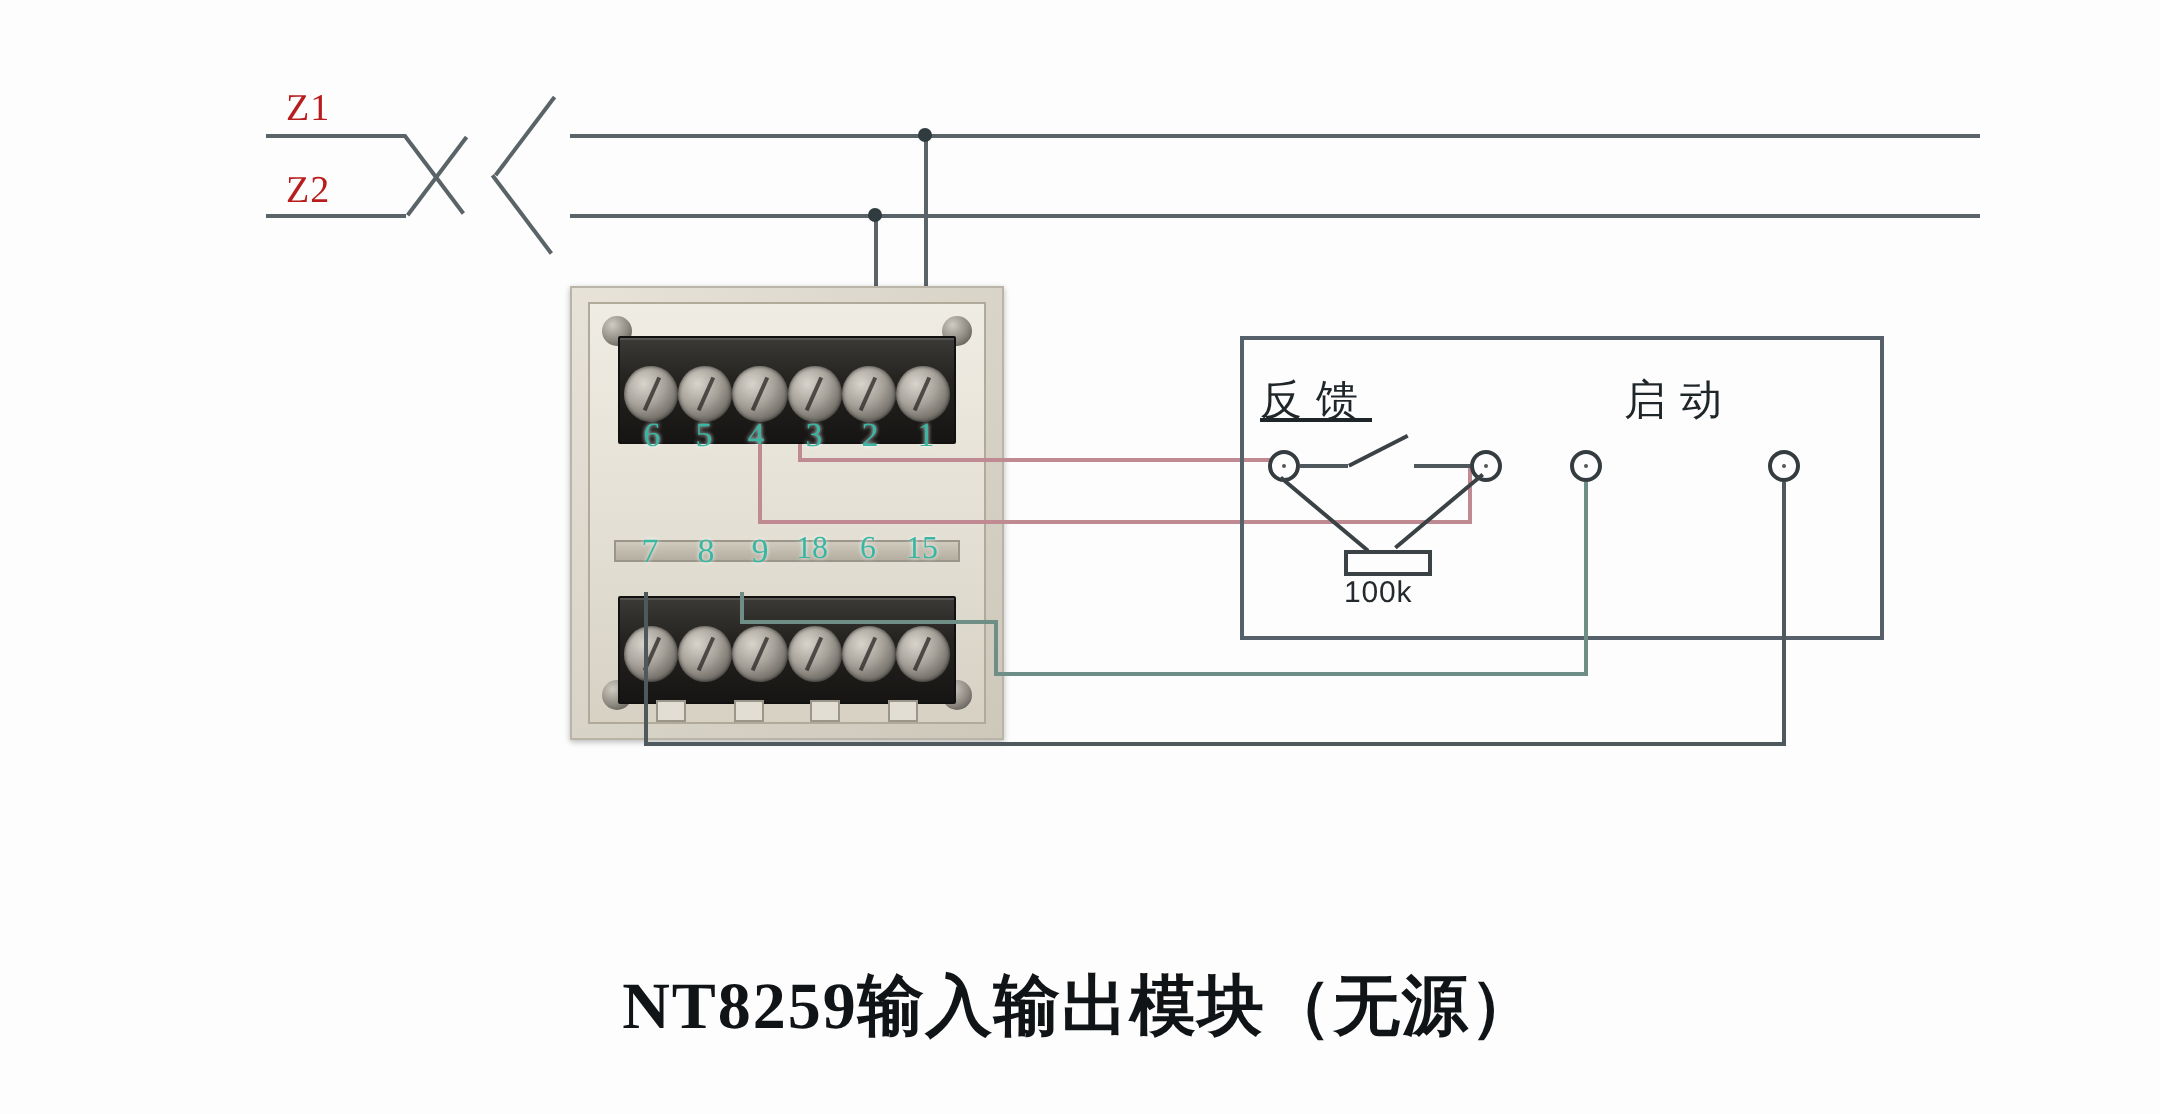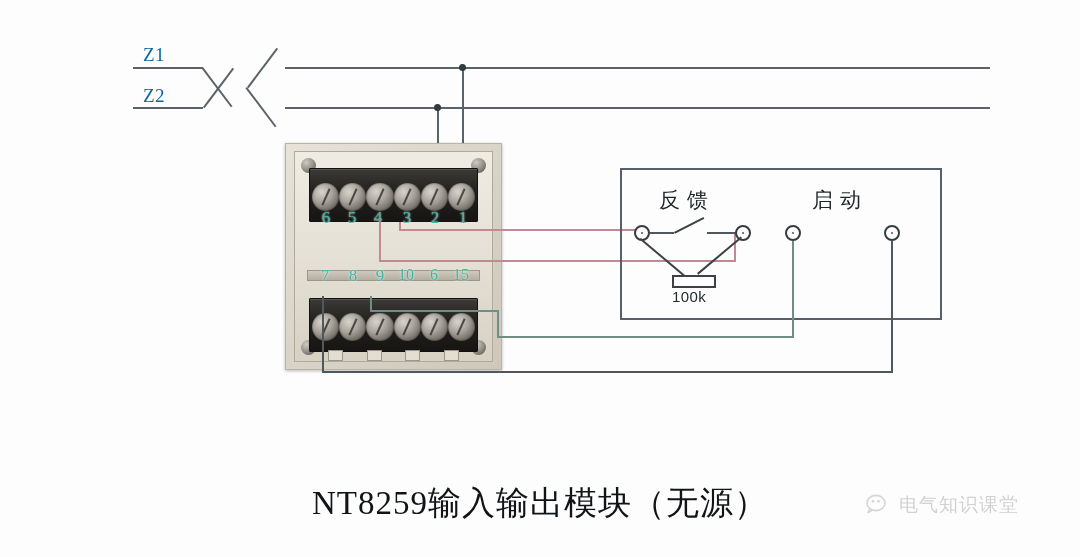--- a/index.html
+++ b/index.html
@@ -20,21 +20,21 @@
   .wire.v{width:2px;}
   .wire.pink{background:#c08a93;}
   .wire.green{background:#6f8f86;}
   .wire.dark{background:#4f585c;}
   .diag{position:absolute;transform-origin:0 0;height:2px;background:#5a6468;}
   .dot{position:absolute;width:7px;height:7px;border-radius:50%;background:#2f3b3f;}
   
   .buslabel{
     position:absolute;
     font-size:19px;
-    color:#0369a1;
+    color:#b91c1c;
     font-family:"Liberation Serif", serif;
     letter-spacing:.5px;
     text-align:center;
   }
   
   #module{
     position:absolute;
     left:285px;top:143px;
     width:215px;height:225px;
     background:
@@ -140,21 +140,21 @@
     color:#23292c;
     font-family:"Liberation Sans", sans-serif;
     letter-spacing:.4px;
   }
   
   #caption{
     position:absolute;
     left:0;right:0;top:481px;
     text-align:center;
     font-size:33px;
-    font-weight:normal;
+    font-weight:bold;
     color:#111417;
     font-family:"Liberation Serif", serif;
     letter-spacing:1px;
   }
   
   #watermark{
     position:absolute;
     left:866px;top:492px;
     display:flex;align-items:center;gap:7px;
     opacity:.34;
@@ -232,34 +232,34 @@
   <div class="tnum" style="left:315px;top:208px;">6</div>
   <div class="tnum" style="left:341px;top:208px;">5</div>
   <div class="tnum" style="left:367px;top:208px;">4</div>
   <div class="tnum" style="left:396px;top:208px;">3</div>
   <div class="tnum" style="left:424px;top:208px;">2</div>
   <div class="tnum" style="left:452px;top:208px;">1</div>
 
   <div class="tnum" style="left:314px;top:266px;">7</div>
   <div class="tnum" style="left:342px;top:266px;">8</div>
   <div class="tnum" style="left:369px;top:266px;">9</div>
-  <div class="tnum wide" style="left:393px;top:266px;">10</div>
+  <div class="tnum wide" style="left:393px;top:266px;">18</div>
   <div class="tnum wide" style="left:421px;top:266px;">6</div>
   <div class="tnum wide" style="left:448px;top:266px;">15</div>
 
   <div class="wire v pink" style="left:399px;top:222px;height:8px;"></div>
   <div class="wire h pink" style="left:399px;top:229px;width:243px;"></div>
 
   <div class="wire v pink" style="left:379px;top:222px;height:40px;"></div>
   <div class="wire h pink" style="left:379px;top:260px;width:357px;"></div>
   <div class="wire v pink" style="left:734px;top:232px;height:30px;"></div>
 
   <div id="panel"></div>
 
-  <div class="cnlabel" style="left:659px;top:186px;">反馈</div>
+  <div class="cnlabel" style="left:630px;top:186px;text-decoration:underline;">反馈</div>
   <div class="cnlabel" style="left:812px;top:186px;">启动</div>
 
   <div class="term" style="left:634px;top:225px;"></div>
   <div class="term" style="left:735px;top:225px;"></div>
 
   <div class="wire h dark" style="left:650px;top:232px;width:24px;"></div>
   <div class="diag" style="left:674px;top:232px;width:33px;transform:rotate(-27deg);background:#3a4246;"></div>
   <div class="wire h dark" style="left:707px;top:232px;width:28px;"></div>
 
   <div class="diag" style="left:641px;top:238px;width:57px;transform:rotate(40deg);background:#3a4246;"></div>
@@ -275,23 +275,14 @@
   <div class="wire v green" style="left:497px;top:311px;height:27px;"></div>
   <div class="wire h green" style="left:370px;top:310px;width:129px;"></div>
   <div class="wire v green" style="left:370px;top:296px;height:16px;"></div>
 
   <div class="wire v dark" style="left:891px;top:241px;height:131px;"></div>
   <div class="wire h dark" style="left:322px;top:371px;width:571px;"></div>
   <div class="wire v dark" style="left:322px;top:296px;height:77px;"></div>
 
   <div id="caption">NT8259输入输出模块（无源）</div>
 
-  <div id="watermark">
-    <svg width="26" height="22" viewBox="0 0 26 22">
-      <ellipse cx="10" cy="9" rx="9" ry="7.6" fill="none" stroke="#8a8a8a" stroke-width="1.6"></ellipse>
-      <path d="M4 14.5 L2 18.5 L6.2 16.4" fill="none" stroke="#8a8a8a" stroke-width="1.6" stroke-linejoin="round"></path>
-      <circle cx="7" cy="7.2" r="1.3" fill="#8a8a8a"></circle>
-      <circle cx="12.6" cy="7.2" r="1.3" fill="#8a8a8a"></circle>
-    </svg>
-    <span class="wm-text">电气知识课堂</span>
-  </div>
 
 </div>
 
 </body></html>

